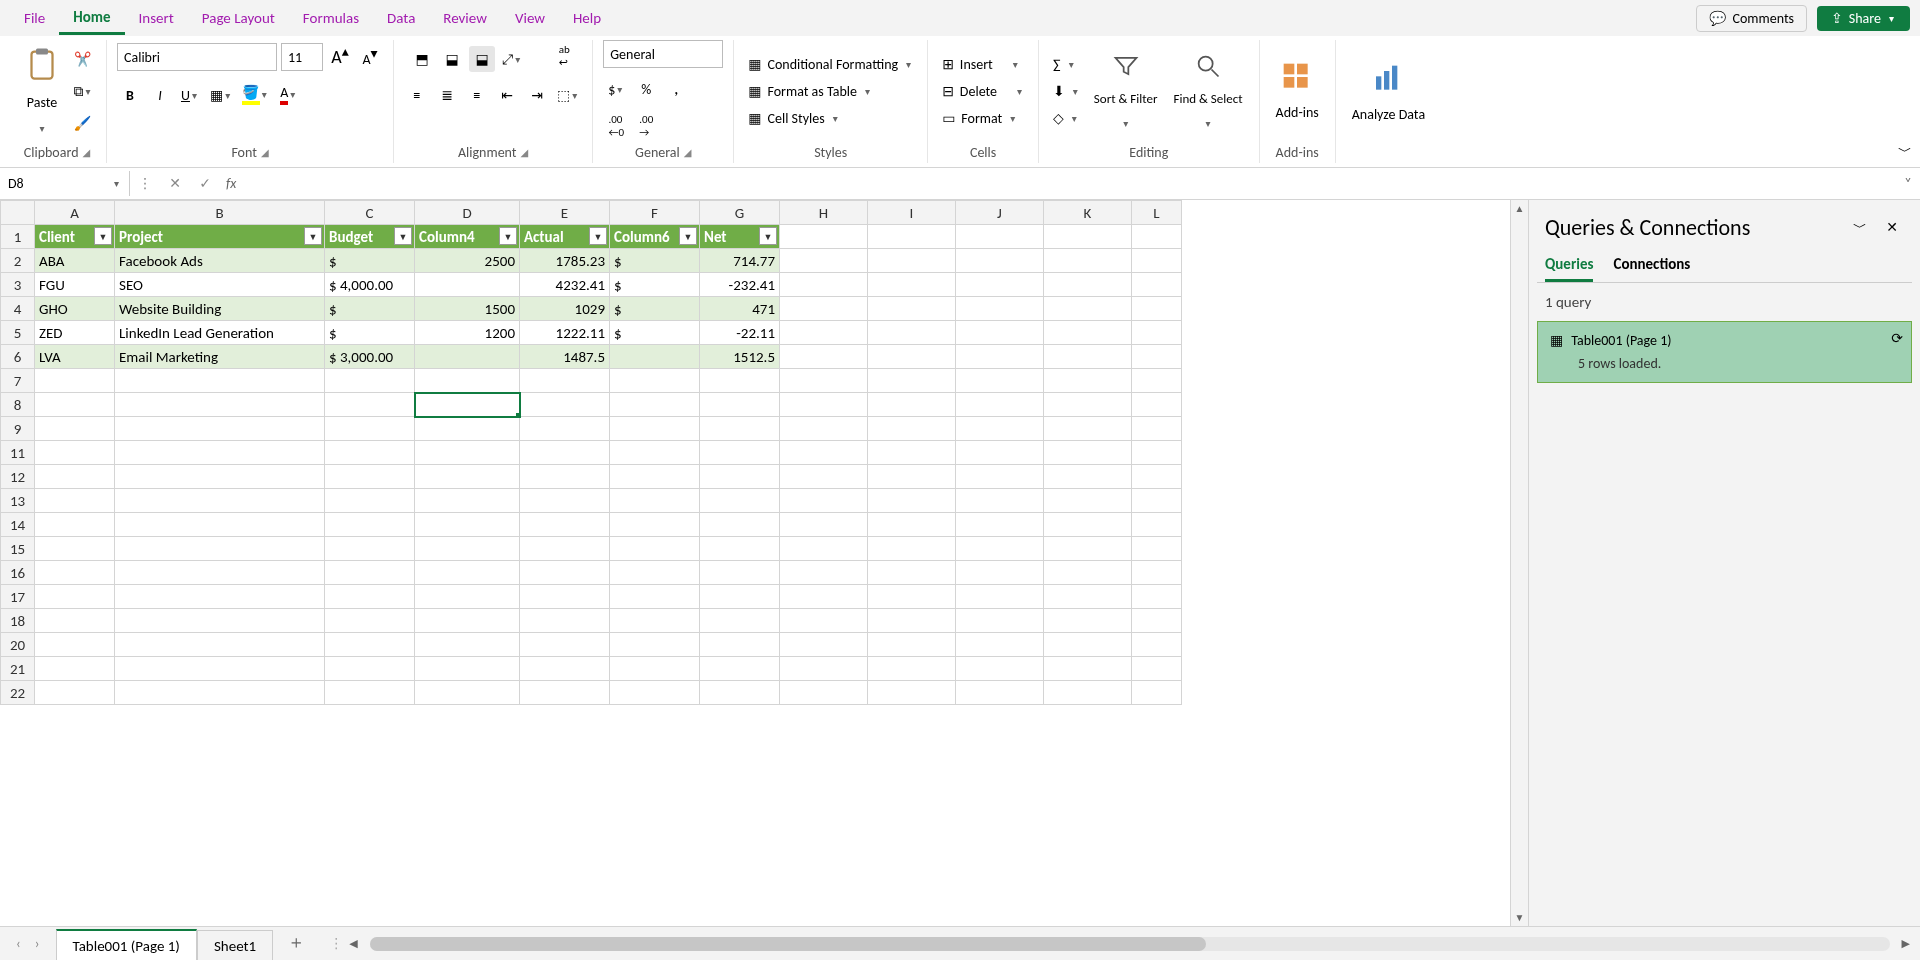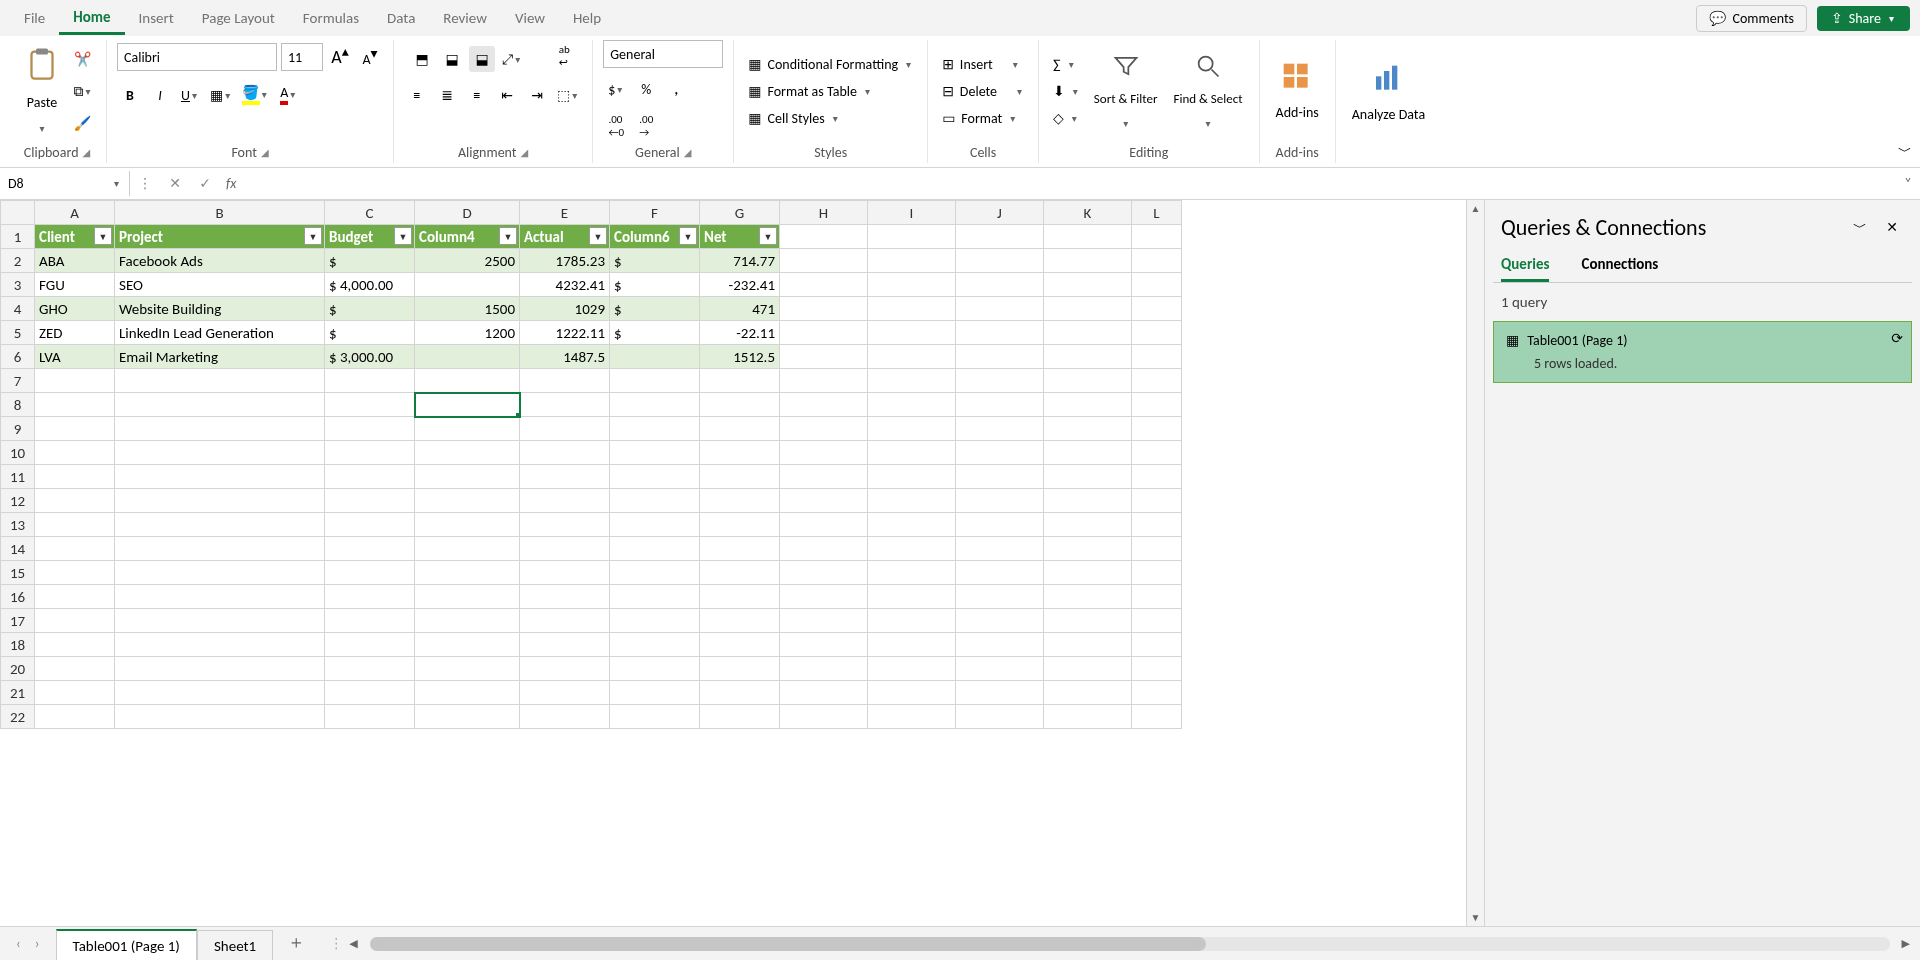--- a/index.html
+++ b/index.html
@@ -1,21 +1,21 @@
 <!DOCTYPE html>
 <html><head>
 <meta charset="utf-8">
 <style>
 *{box-sizing:border-box;margin:0;padding:0;font-family:"Segoe UI",Calibri,sans-serif;font-size:14px;}
 body{background:#f3f3f3;overflow:hidden;}
 .app{width:1920px;height:960px;display:flex;flex-direction:column;background:#f3f3f3;}
 
 
 .tabs{display:flex;align-items:center;height:36px;padding:0 10px;background:#f3f3f3;}
-.tab{padding:6px 14px;cursor:pointer;color:#737373;font-size:15px;}
+.tab{padding:6px 14px;cursor:pointer;color:#a21caf;font-size:15px;}
 .tab.active{color:#107c41;border-bottom:3px solid #107c41;font-weight:600;}
 .tabs-spacer{flex:1;}
 .comments-btn{display:flex;align-items:center;gap:6px;padding:4px 12px;border:1px solid #ccc;border-radius:4px;cursor:pointer;}
 .share-btn{display:flex;align-items:center;gap:6px;padding:4px 14px;background:#107c41;color:#fff;border-radius:4px;margin-left:10px;cursor:pointer;}
 
 
 .ribbon{display:flex;height:132px;background:#fff;border-bottom:1px solid #d4d4d4;padding:4px 8px;gap:0;}
 .group{display:flex;flex-direction:column;align-items:center;border-right:1px solid #e6e6e6;padding:0 10px;}
 .group-body{flex:1;display:flex;align-items:center;gap:4px;}
 .group-label{font-size:12px;color:#555;padding:2px 0;display:flex;align-items:center;gap:4px;}
@@ -53,24 +53,24 @@
 .band0{background:#e2efda;}
 .band1{background:#fff;}
 .selD{background:#d2d2d2;}
 .sel-cell{outline:2px solid #107c41;outline-offset:-1px;position:relative;}
 .sel-handle{position:absolute;right:-3px;bottom:-3px;width:6px;height:6px;background:#107c41;}
 .num{text-align:right;}
 .vscroll{width:18px;background:#f3f3f3;display:flex;flex-direction:column;align-items:center;padding:2px 0;gap:2px;border-left:1px solid #d4d4d4;}
 .vscroll .arrow{font-size:10px;color:#666;cursor:pointer;}
 
 
-.pane{width:436px;background:#f3f3f3;border-left:1px solid #d4d4d4;display:flex;flex-direction:column;padding:10px 8px;}
+.pane{width:392px;background:#f3f3f3;border-left:1px solid #d4d4d4;display:flex;flex-direction:column;padding:10px 8px;}
 .pane-hdr{display:flex;align-items:center;justify-content:space-between;padding:4px 8px;}
 .pane-title{font-size:22px;}
-.pane-tabs{display:flex;gap:32px;padding:10px 8px 0 8px;border-bottom:1px solid #ccc;}
+.pane-tabs{display:flex;gap:20px;padding:10px 8px 0 8px;border-bottom:1px solid #ccc;}
 .pane-tab{padding-bottom:6px;cursor:pointer;font-size:15px;font-weight:bold;}
 .pane-tab.active{border-bottom:3px solid #107c41;color:#107c41;font-weight:600;}
 .pane-count{padding:10px 8px;font-size:15px;color:#444;}
 .query-item{background:#9fd1b3;border:1px solid #70ad47;padding:10px 12px;margin:0 0;display:flex;flex-direction:column;gap:6px;position:relative;}
 .query-name{display:flex;align-items:center;gap:8px;font-size:16px;}
 .query-sub{color:#333;font-size:14px;padding-left:28px;}
 .refresh-icn{position:absolute;right:8px;top:8px;}
 
 
 .footer{height:34px;background:#f3f3f3;display:flex;align-items:center;border-top:1px solid #d4d4d4;}
@@ -553,35 +553,20 @@
                 <td class=""></td>
                 <td class=""></td>
                 <td class=""></td>
                 <td class=""></td>
                 <td class=""></td>
                 <td class=""></td>
                 <td class=""></td>
                 <td class=""></td>
               </tr>
               <tr>
-                <th class="rowhdr">10</th>
-                <td class=""></td>
-                <td class=""></td>
-                <td class=""></td>
-                <td class=""></td>
-                <td class=""></td>
-                <td class=""></td>
-                <td class=""></td>
-                <td class=""></td>
-                <td class=""></td>
-                <td class=""></td>
-                <td class=""></td>
-                <td class=""></td>
-              </tr>
-              <tr>
                 <th class="rowhdr">11</th>
                 <td class=""></td>
                 <td class=""></td>
                 <td class=""></td>
                 <td class=""></td>
                 <td class=""></td>
                 <td class=""></td>
                 <td class=""></td>
                 <td class=""></td>
                 <td class=""></td>

